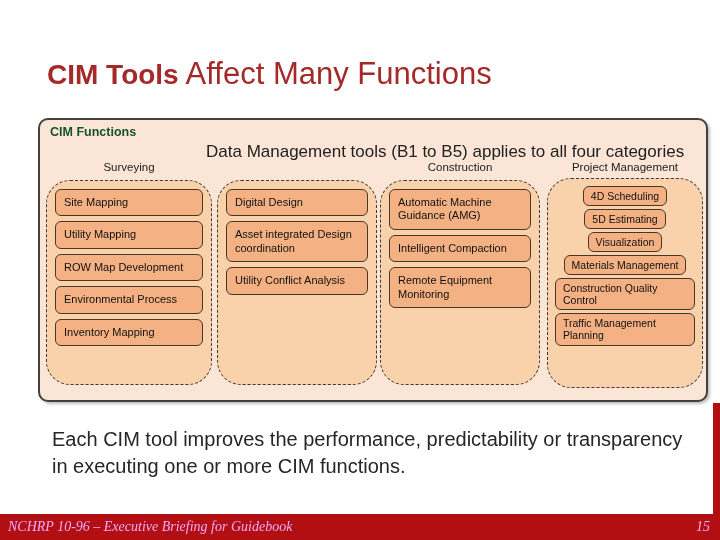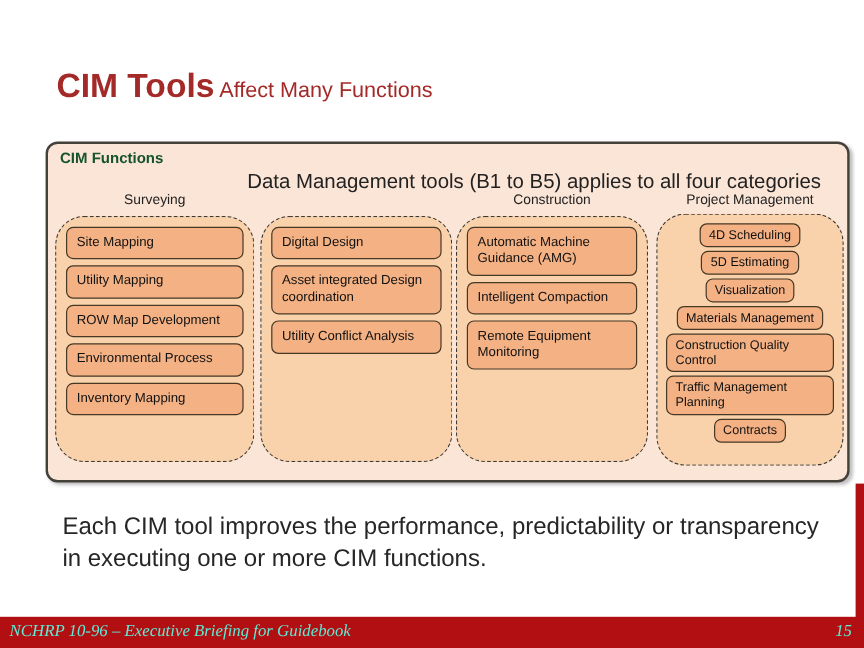--- a/index.html
+++ b/index.html
@@ -4,21 +4,21 @@
 <style>
   * { margin:0; padding:0; box-sizing:border-box; }
   html,body { background:#e8e8e8; }
   .slide {
     position:relative; width:720px; height:540px; background:#ffffff;
     font-family:"Liberation Sans", sans-serif; overflow:hidden;
     margin:0 auto;
   }
   .title { position:absolute; left:47px; top:56px; color:#A32A28; white-space:nowrap; letter-spacing:0; }
   .title .emph { font-size:28px; font-weight:bold; }
-  .title .rest { font-size:18px; font-weight:normal; }
+  .title .rest { font-size:31px; font-weight:normal; }
 
   .accent-stripe { position:absolute; left:713px; top:403px; width:7px; height:137px; background:#B20F12; }
 
   .panel {
     position:absolute; left:38px; top:118px; width:670px; height:284px;
     background:#FBE5D6; border:2px solid #44403a; border-radius:10px;
     box-shadow:2px 2px 3px rgba(0,0,0,0.25);
   }
   .panel-header { position:absolute; left:10px; top:5px; font-size:12.5px; font-weight:bold; color:#14532d; }
   .panel-subtitle { position:absolute; left:166px; top:22px; font-size:17px; color:#222; }
@@ -46,21 +46,21 @@
   }
   .group.g4 .item { padding:3px 7px; font-size:10.5px; line-height:1.15; }
 
   .body-text {
     position:absolute; left:52px; top:426px; width:640px;
     font-size:20px; line-height:1.33; color:#262626;
   }
 
   .footer {
     position:absolute; left:0; top:514px; width:720px; height:26px;
-    background:#B20F12; color:#5eead4;
+    background:#B20F12; color:#f0abfc;
     display:flex; align-items:center;
     font-family:"Liberation Serif", serif; font-style:italic; font-size:14px;
   }
   .footer-left { margin-left:8px; flex:1 1 auto; }
   .footer-page { margin-right:10px; flex:0 0 auto; }
 </style>
 </head>
 <body>
 
 <div class="slide">
@@ -99,21 +99,20 @@
       <div class="item">Remote Equipment Monitoring</div>
     </div>
 
     <div class="group g4">
       <div class="item">4D Scheduling</div>
       <div class="item">5D Estimating</div>
       <div class="item">Visualization</div>
       <div class="item">Materials Management</div>
       <div class="item">Construction Quality Control</div>
       <div class="item">Traffic Management Planning</div>
-      <div class="item">Contracts</div>
     </div>
   </div>
 
   <div class="body-text">Each CIM tool improves the performance, predictability or transparency in executing one or more CIM functions.</div>
 
   <div class="footer">
     <span class="footer-left">NCHRP 10-96 – Executive Briefing for Guidebook</span>
     <span class="footer-page">15</span>
   </div>
 

